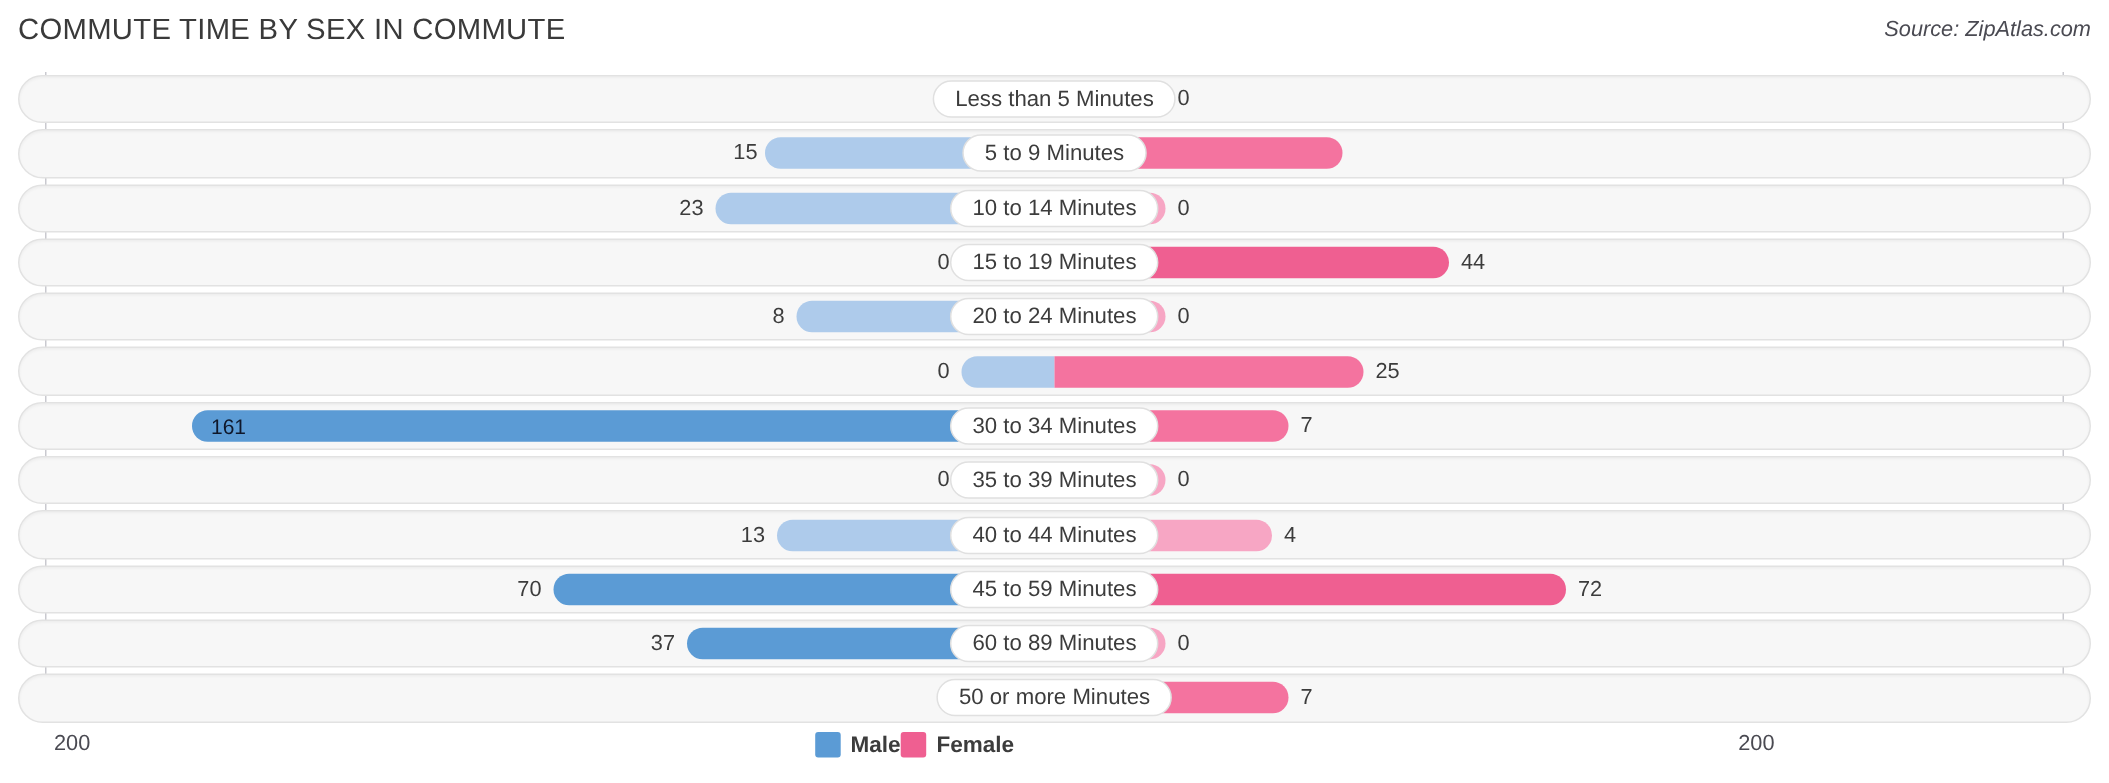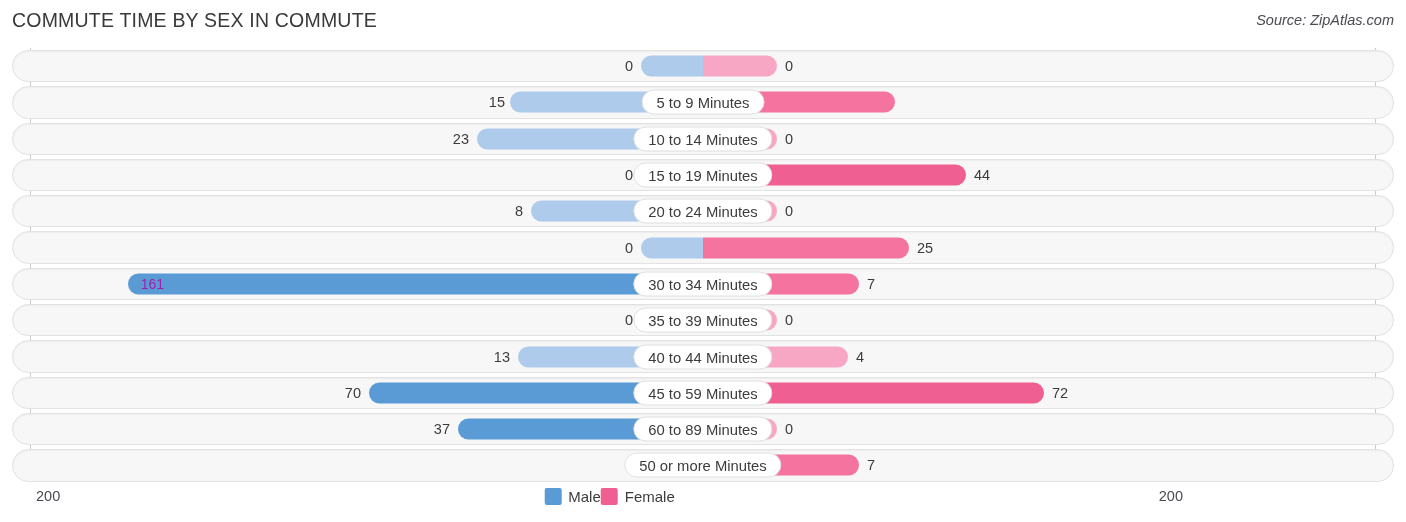--- a/index.html
+++ b/index.html
@@ -115,21 +115,21 @@
 
   .val {
     position: absolute;
     top: 50%;
     transform: translateY(-50%);
     font-size: 14.5px;
     color: #3c3c3c;
     white-space: nowrap;
   }
   .val.inside {
-    color: #a21caf;
+    color: #0f172a;
     font-size: 14px;
   }
 
   .center-label {
     position: absolute;
     left: 50%;
     top: 50%;
     transform: translate(-50%, -50%);
     background: #ffffff;
     border: 1px solid #e0e0e0;
@@ -162,20 +162,21 @@
   .tick.right { right: 36px; }
 
   .legend {
     position: absolute;
     left: 50%;
     top: 6px;
     transform: translateX(-50%);
     display: flex;
     align-items: flex-end;
     white-space: nowrap;
+    font-weight: bold;
   }
   .legend-item {
     display: flex;
     align-items: center;
     gap: 7px;
   }
   .swatch {
     width: 17px;
     height: 17px;
     border-radius: 2px;
@@ -201,20 +202,21 @@
   <div class="plot">
     <div class="axis-line left"></div>
     <div class="axis-line right"></div>
     <div class="rows" id="rows">
         <div class="row">
           <div class="track"></div>
           <div class="bar male lo" style="width: 62px;"></div>
           <div class="val" style="right: 773px;">0</div>
           <div class="bar female lo" style="width: 74px;"></div>
           <div class="val" style="left: 785px;">0</div>
+          <div class="center-label">Less than 5 Minutes</div>
         </div>
         <div class="row">
           <div class="track"></div>
           <div class="bar male lo" style="width: 193px;"></div>
           <div class="val" style="right: 901px; text-align: center;">15</div>
           <div class="bar female md" style="width: 192px;"></div>
           <div class="val" style="left: 903px; margin-top: 28px;">19</div>
           <div class="center-label">5 to 9 Minutes</div>
         </div>
         <div class="row">

